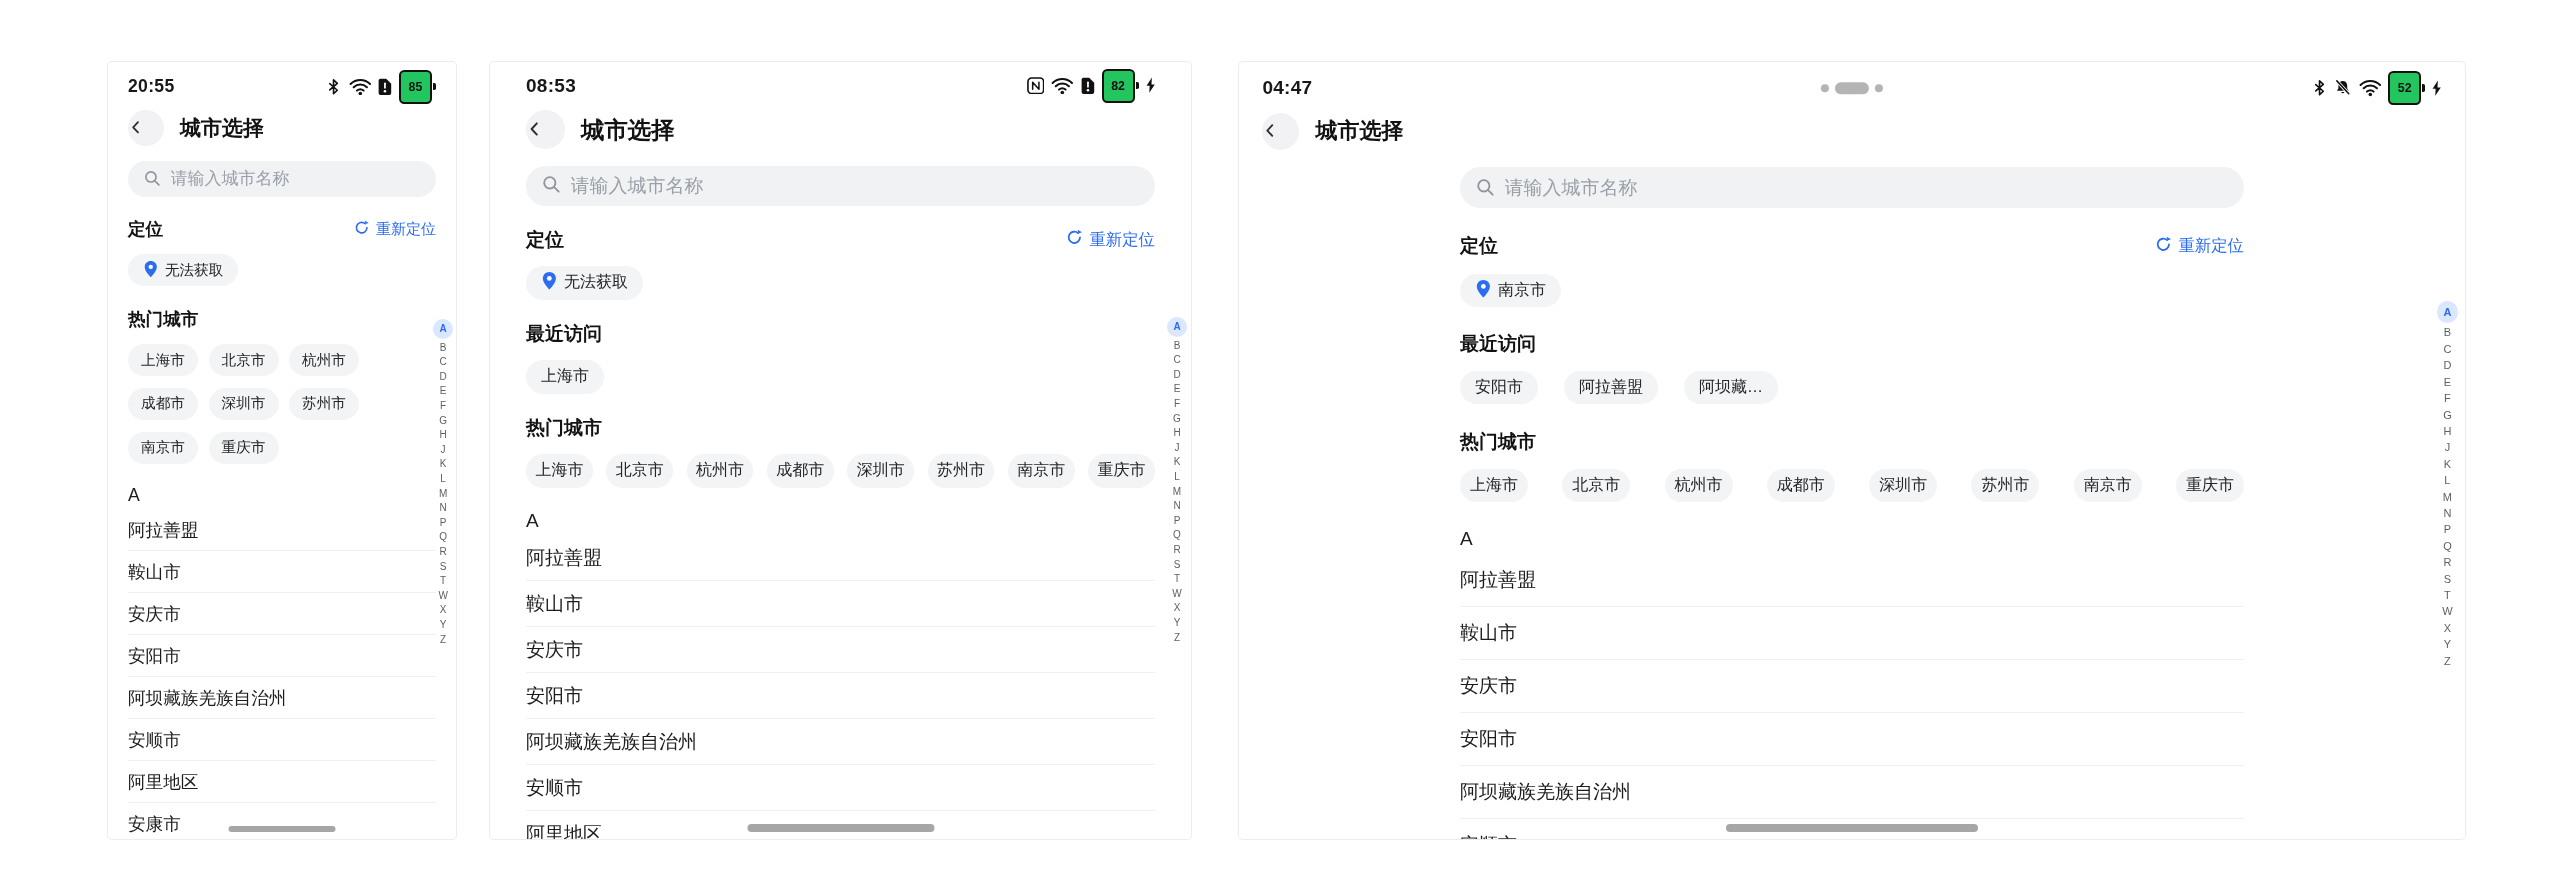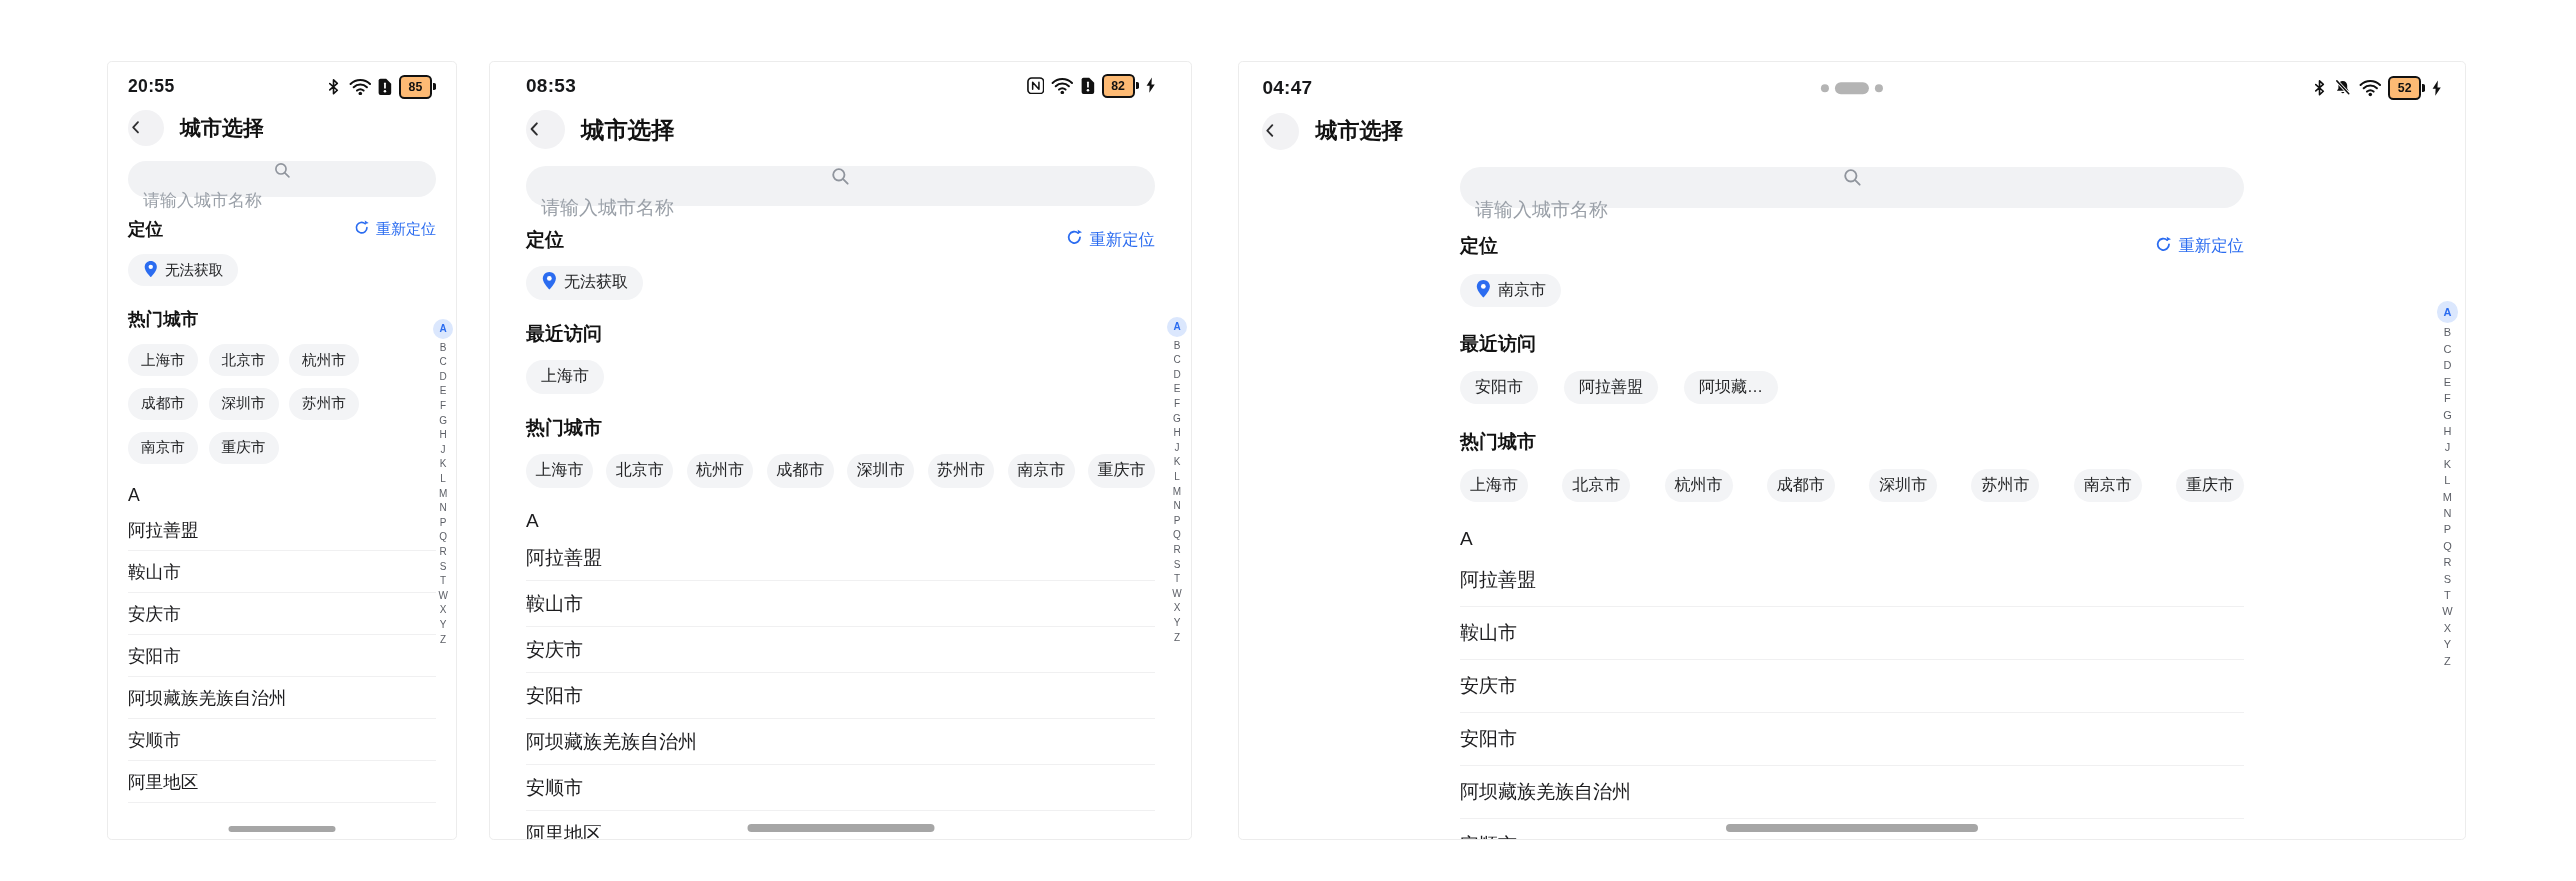--- a/index.html
+++ b/index.html
@@ -27,42 +27,42 @@
     --fs-time:19px; --fs-title:22px; --circ:37px; --fs-search:19px; --h-search:41px;
     --fs-label:19px; --fs-link:16.4px; --fs-chip:16px; --h-chip:33px;
     --fs-item:19px; --h-item:53px; --fs-index:11px; --lh-index:16.4px; --index-top:239px; --index-right:5.9px; }
 
   .statusbar { position:relative; display:flex; align-items:center; justify-content:space-between;
     padding:0 var(--pad); margin-top:var(--mt-status); height:26px; }
   .time { font-size:var(--fs-time); font-weight:700; letter-spacing:0.3px; }
   .sticons { display:flex; align-items:center; gap:7px; }
   .sticons .icon svg { display:block; height:17.6px; width:auto; }
   .battery { display:flex; align-items:center; gap:1.2px; }
-  .batt-body { min-width:33px; height:24px; border:2px solid #111; border-radius:5.3px;
+  .batt-body { min-width:33px; height:34px; border:2px solid #111; border-radius:5.3px;
     display:flex; align-items:center; justify-content:center; font-size:12.3px; font-weight:700;
-    padding:0 2.9px; background:#fdba74; color:#111; }
+    padding:0 2.9px; background:#22c55e; color:#111; }
   .batt-nub { width:2.9px; height:7.6px; background:#111; border-radius:0 1.8px 1.8px 0; }
   .bolt svg { display:block; height:16.4px; width:auto; }
   .notch { position:absolute; left:50%; top:50%; transform:translate(-50%,-50%);
     display:flex; align-items:center; gap:5.9px; }
   .notch i { display:block; background:#b4b4b4; }
   .notch .dot { width:8.2px; height:8.2px; border-radius:50%; }
   .notch .pill { width:34px; height:11.7px; border-radius:5.9px; }
 
   .header { display:flex; align-items:center; gap:16px; padding:0 var(--pad); margin-top:var(--mt-header); }
   .backbtn { width:var(--circ); height:var(--circ); border-radius:50%; background:#f2f2f4;
     display:flex; align-items:center; justify-content:center; flex:0 0 auto; cursor:pointer; }
   .backbtn svg { width:46%; height:46%; }
   .title { font-size:var(--fs-title); font-weight:800; color:#121212; }
 
   .content { padding:0 var(--pad); }
   .p3 .content { width:784px; margin:0 auto; padding:0; }
 
   .search { margin-top:var(--mt-search); height:var(--h-search); border-radius:calc(var(--h-search)/2);
-    background:#f1f2f4; display:flex; align-items:center; gap:9.4px; padding:0 15px;flex-direction:column; }
+    background:#f1f2f4; display:flex; align-items:center; gap:9.4px; padding:14px 15px; }
   .search svg { height:calc(var(--fs-search) + 1.2px); width:auto; flex:0 0 auto; }
   .search input { border:0; outline:0; background:transparent; width:100%;
     font-size:var(--fs-search); color:#333; font-family:inherit; }
   .search input::placeholder { color:#9aa0a8; }
 
   .locrow { margin-top:var(--mt-loc); display:flex; align-items:center; justify-content:space-between; }
   .seclabel { font-size:var(--fs-label); font-weight:700; color:#131313; }
   .reloc { display:flex; align-items:center; gap:5.3px; color:#2b6cf0;
     font-size:var(--fs-link); font-weight:500; cursor:pointer; }
   .reloc svg { height:calc(var(--fs-link) + 2.3px); width:auto; }
@@ -183,20 +183,21 @@
         </div>
         <div class="section-a">A</div>
         <div class="list">
           <div class="item">阿拉善盟</div>
           <div class="item">鞍山市</div>
           <div class="item">安庆市</div>
           <div class="item">安阳市</div>
           <div class="item">阿坝藏族羌族自治州</div>
           <div class="item">安顺市</div>
           <div class="item">阿里地区</div>
+          <div class="item">安康市</div>
         </div>
       </div>
       <div class="index">
         <span class="active">A</span>
         <span>B</span>
         <span>C</span>
         <span>D</span>
         <span>E</span>
         <span>F</span>
         <span>G</span>

